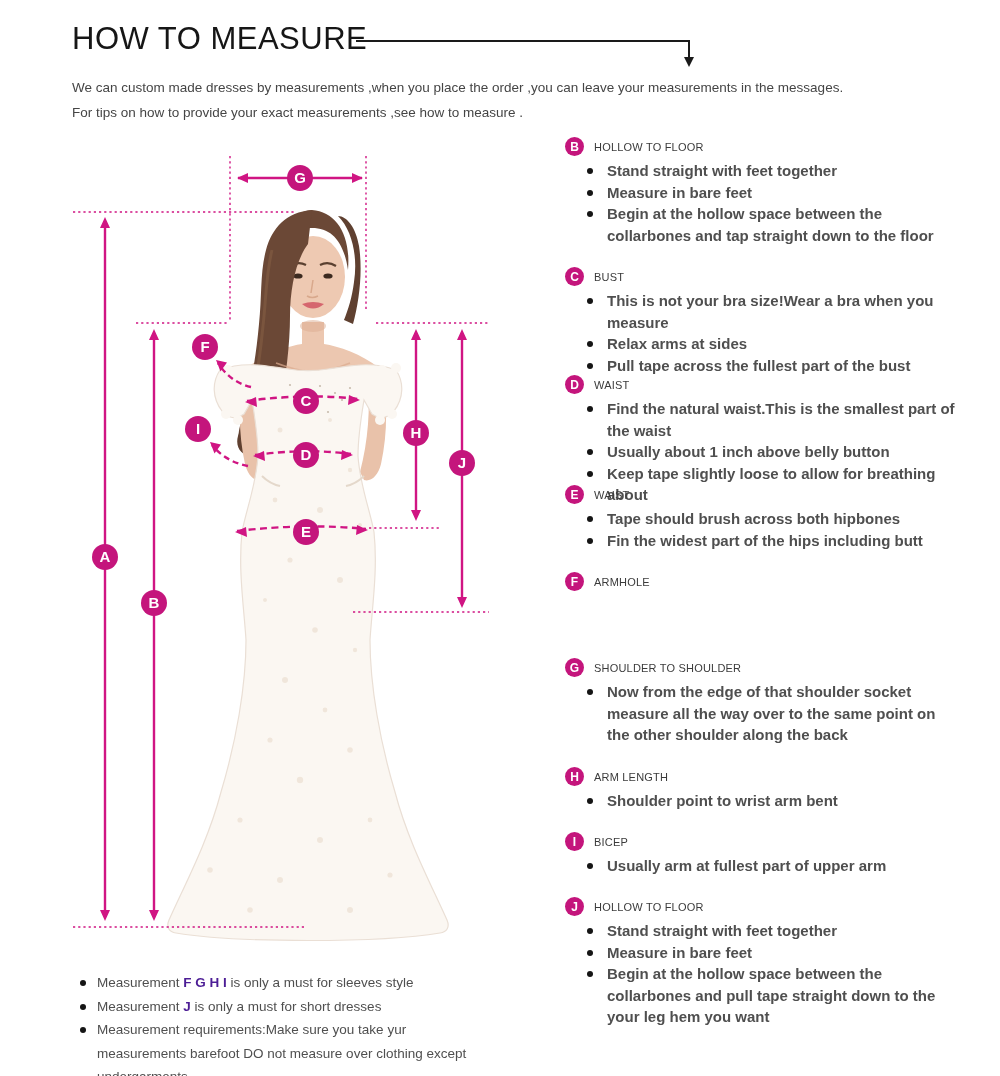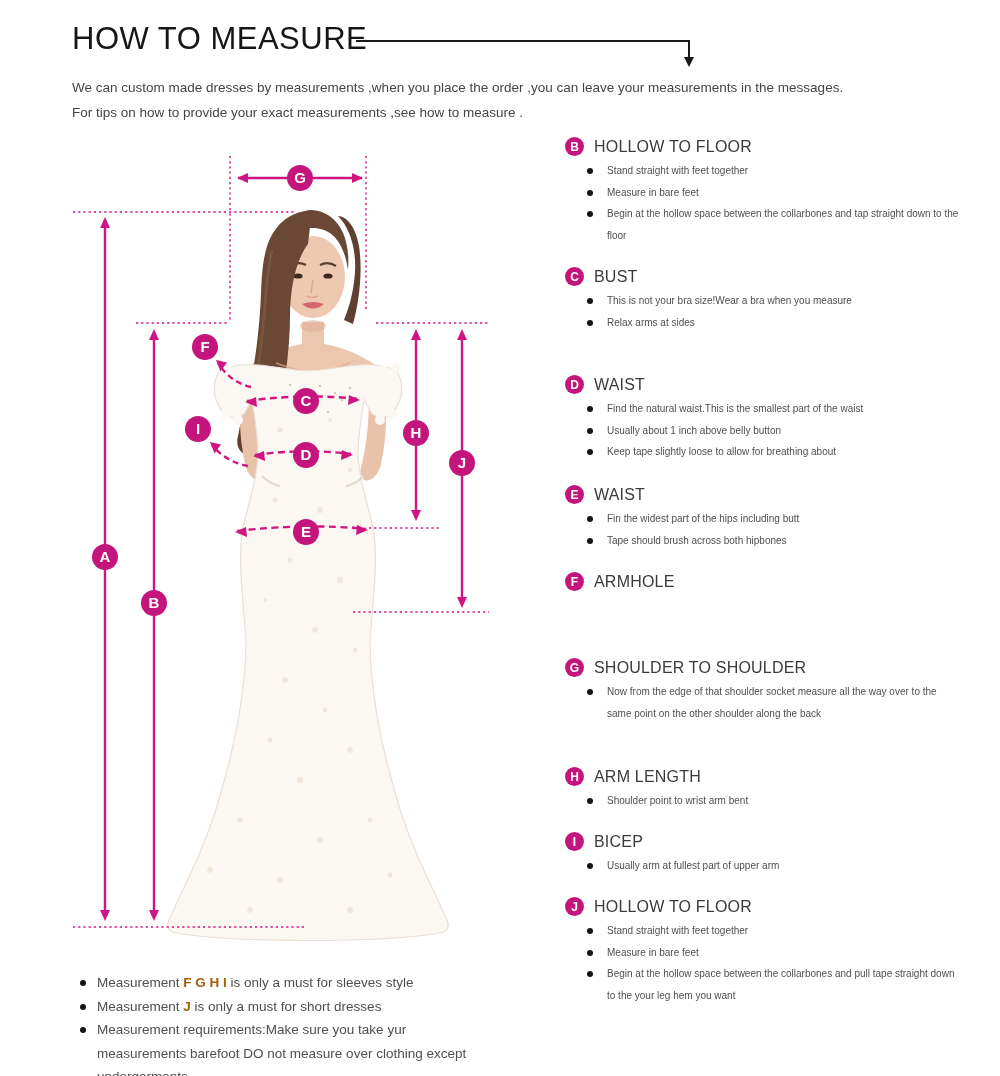--- a/index.html
+++ b/index.html
@@ -15,35 +15,35 @@
   .intro{position:absolute;left:72px;top:76px;width:840px;}
   .intro p{margin:0;font-size:13.5px;line-height:24.5px;color:#454545;}
   .figure-wrap{position:absolute;left:50px;top:130px;width:460px;height:840px;}
   .msection{position:absolute;left:563px;width:398px;}
   .shead{display:flex;align-items:center;gap:10px;padding-left:2px;}
   .badge{
     flex:0 0 auto;width:19px;height:19px;border-radius:50%;
     background:#c4157c;color:#fff;font-size:12px;font-weight:bold;
     display:flex;align-items:center;justify-content:center;line-height:1;
   }
-  .stitle{font-size:16px;color:#3b3b3b;letter-spacing:.2px;}
+  .stitle{font-size:11px;color:#3b3b3b;letter-spacing:.2px;}
   ul.bullets{margin:4px 0 0 0;padding:0 0 0 44px;list-style:none;}
-  ul.bullets li{position:relative;font-size:10px;line-height:21.5px;color:#4f4f4f;}
+  ul.bullets li{position:relative;font-size:15px;line-height:21.5px;color:#4f4f4f;font-weight:bold;}
   ul.bullets li::before{
     content:"";position:absolute;left:-20px;top:8px;width:6px;height:6px;
     border-radius:50%;background:#151515;
   }
   .notes{position:absolute;left:77px;top:971px;width:420px;}
   .notes ul{margin:0;padding:0 0 0 20px;list-style:none;}
   .notes li{position:relative;font-size:13.5px;line-height:23.5px;color:#4f4f4f;}
   .notes li::before{
     content:"";position:absolute;left:-17px;top:9px;width:6px;height:6px;
     border-radius:50%;background:#151515;
   }
-  .hl{color:#a16207;font-weight:bold;}
+  .hl{color:#4c1d95;font-weight:bold;}
 </style>
 </head>
 <body>
 
 <div class="page">
 
   <h1 class="title">HOW TO MEASURE</h1>
 
   <svg class="title-arrow" width="346" height="36" viewBox="0 0 346 36">
     <path d="M2,5 H335 V22" stroke="#1a1a1a" stroke-width="2" fill="none"></path>
@@ -253,20 +253,21 @@
   </div>
 
   <div class="msection" style="top:267px;">
     <div class="shead">
       <span class="badge">C</span>
       <span class="stitle">BUST</span>
     </div>
     <ul class="bullets">
       <li>This is not your bra size!Wear a bra when you measure</li>
       <li>Relax arms at sides</li>
+      <li>Pull tape across the fullest part of the bust</li>
     </ul>
   </div>
 
   <div class="msection" style="top:375px;">
     <div class="shead">
       <span class="badge">D</span>
       <span class="stitle">WAIST</span>
     </div>
     <ul class="bullets">
       <li>Find the natural waist.This is the smallest part of the waist</li>
@@ -274,22 +275,22 @@
       <li>Keep tape slightly loose to allow for breathing about</li>
     </ul>
   </div>
 
   <div class="msection" style="top:485px;">
     <div class="shead">
       <span class="badge">E</span>
       <span class="stitle">WAIST</span>
     </div>
     <ul class="bullets">
+      <li>Tape should brush across both hipbones</li>
       <li>Fin the widest part of the hips including butt</li>
-      <li>Tape should brush across both hipbones</li>
     </ul>
   </div>
 
   <div class="msection" style="top:572px;">
     <div class="shead">
       <span class="badge">F</span>
       <span class="stitle">ARMHOLE</span>
     </div>
   </div>
 

